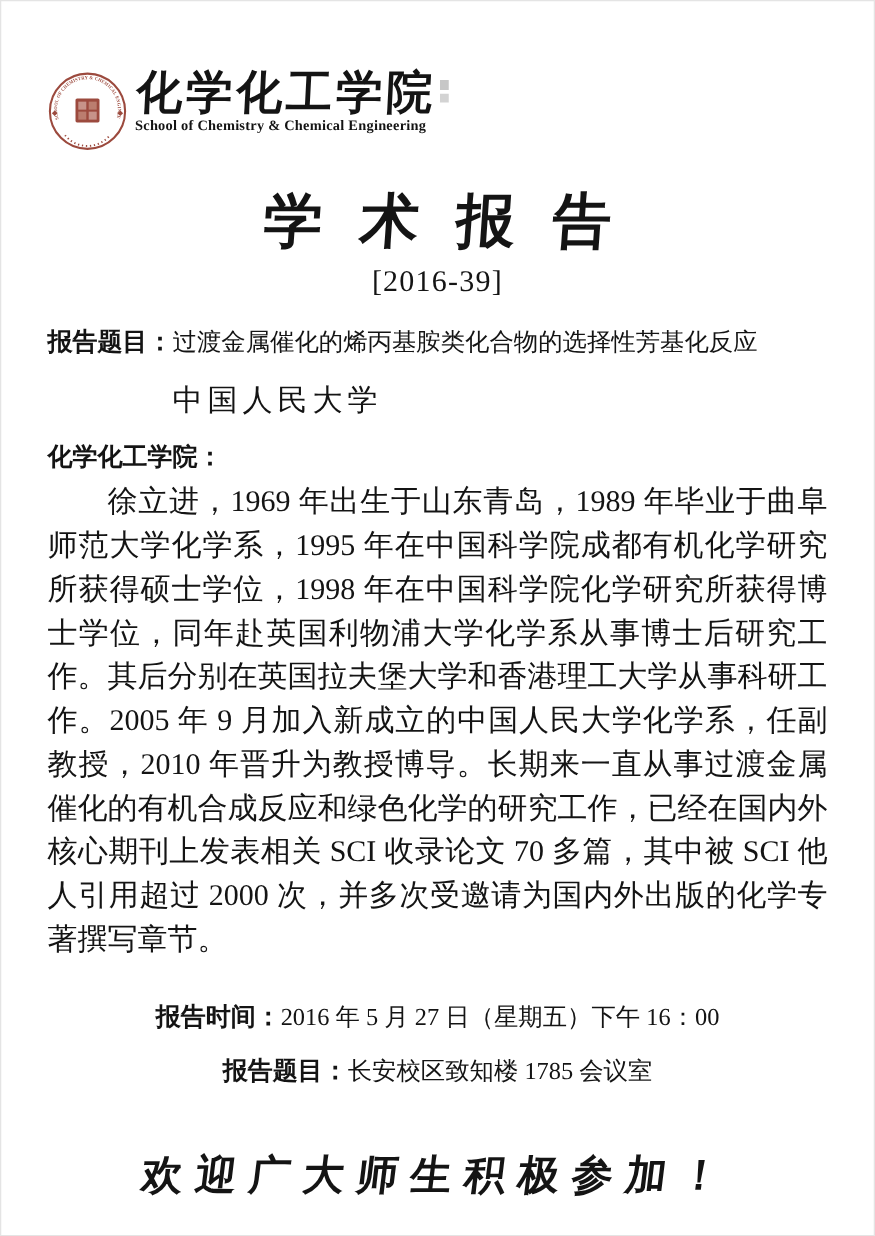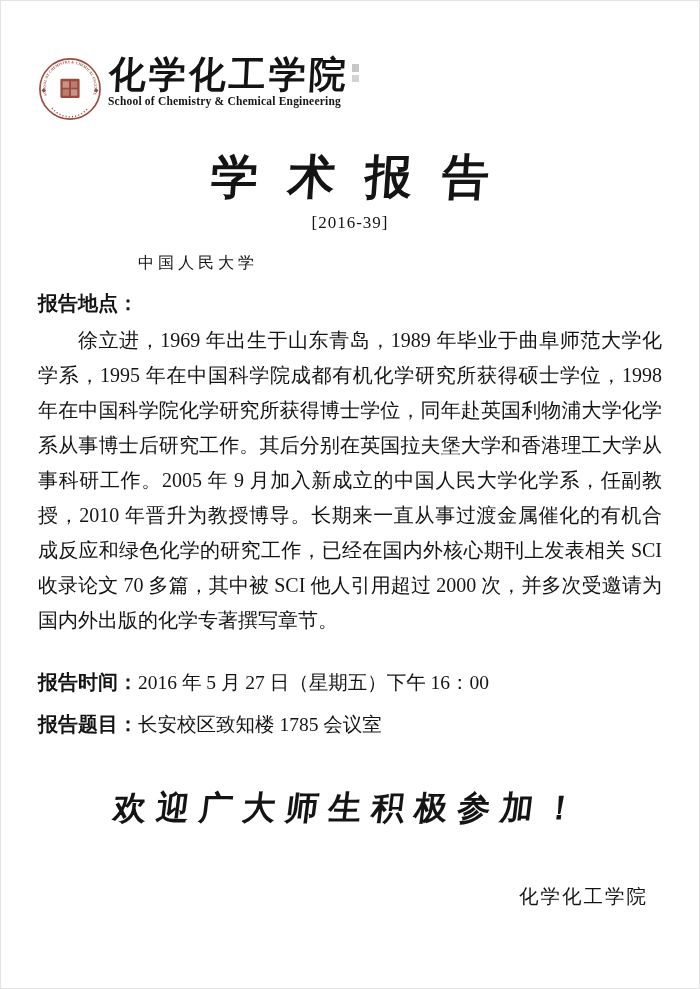--- a/index.html
+++ b/index.html
@@ -32,33 +32,33 @@
     opacity:.55;flex:0 0 auto;
   }
   
   .doc-title{
     text-align:center;font-size:47px;font-weight:bold;
     letter-spacing:30px;text-indent:30px;
     margin:20px 0 4px 0;transform:skewX(-4deg);
     white-space:nowrap;
   }
   .issue-no{
-    text-align:center;font-size:17px;letter-spacing:1px;margin:2px 0 20px 0;
+    text-align:center;font-size:24px;letter-spacing:1px;margin:2px 0 20px 0;
   }
   
   .field{font-size:19.5px;margin:15px 0;line-height:1.45;}
   .field .label{font-weight:bold;font-size:20px;}
   .speaker-name{letter-spacing:4px;}
-  .affiliation{margin:12px 0 14px 100px;font-size:16px;letter-spacing:4px;}
+  .affiliation{margin:12px 0 14px 100px;font-size:24px;letter-spacing:4px;}
   .bio-label{font-weight:bold;font-size:20px;margin:16px 0 4px 0;}
   .bio{
-    font-size:20px;line-height:35px;text-align:justify;
+    font-size:24px;line-height:35px;text-align:justify;
     text-indent:2em;margin:6px 0 0 0;
   }
-  .when-where{margin-top:30px;}
+  .when-where{margin-top:30px;text-align:center;}
   .when-where .field{margin:13px 0;}
   
   .welcome{
     text-align:center;font-size:33px;font-weight:bold;letter-spacing:10px;
     transform:skewX(-7deg);margin-top:46px;white-space:nowrap;
   }
   .footer{
     text-align:right;padding-right:14px;margin-top:46px;
     font-size:19.5px;line-height:40px;letter-spacing:2px;
   }
@@ -91,24 +91,27 @@
     <div class="logo-text">
       <div class="logo-cn">化学化工学院</div>
       <div class="logo-en">School of Chemistry &amp; Chemical Engineering</div>
     </div>
     <div class="logo-mark"></div>
   </header>
 
   <h1 class="doc-title">学术报告</h1>
   <div class="issue-no">[2016-39]</div>
 
+  <p class="field">
+    <span class="label">报告题目：</span><span>过渡金属催化的烯丙基胺类化合物的选择性芳基化反应</span>
+  </p>
 
   <div class="affiliation">中国人民大学</div>
 
-  <div class="bio-label">报告地点：</div>
+  <div class="bio-label">化学化工学院：</div>
   <p class="bio">徐立进，1969 年出生于山东青岛，1989 年毕业于曲阜师范大学化学系，1995 年在中国科学院成都有机化学研究所获得硕士学位，1998 年在中国科学院化学研究所获得博士学位，同年赴英国利物浦大学化学系从事博士后研究工作。其后分别在英国拉夫堡大学和香港理工大学从事科研工作。2005 年 9 月加入新成立的中国人民大学化学系，任副教授，2010 年晋升为教授博导。长期来一直从事过渡金属催化的有机合成反应和绿色化学的研究工作，已经在国内外核心期刊上发表相关 SCI 收录论文 70 多篇，其中被 SCI 他人引用超过 2000 次，并多次受邀请为国内外出版的化学专著撰写章节。</p>
 
   <div class="when-where">
     <p class="field">
       <span class="label">报告时间：</span><span>2016 年 5 月 27 日（星期五）下午 16：00</span>
     </p>
     <p class="field">
       <span class="label">报告题目：</span><span>长安校区致知楼 1785 会议室</span>
     </p>
   </div>

